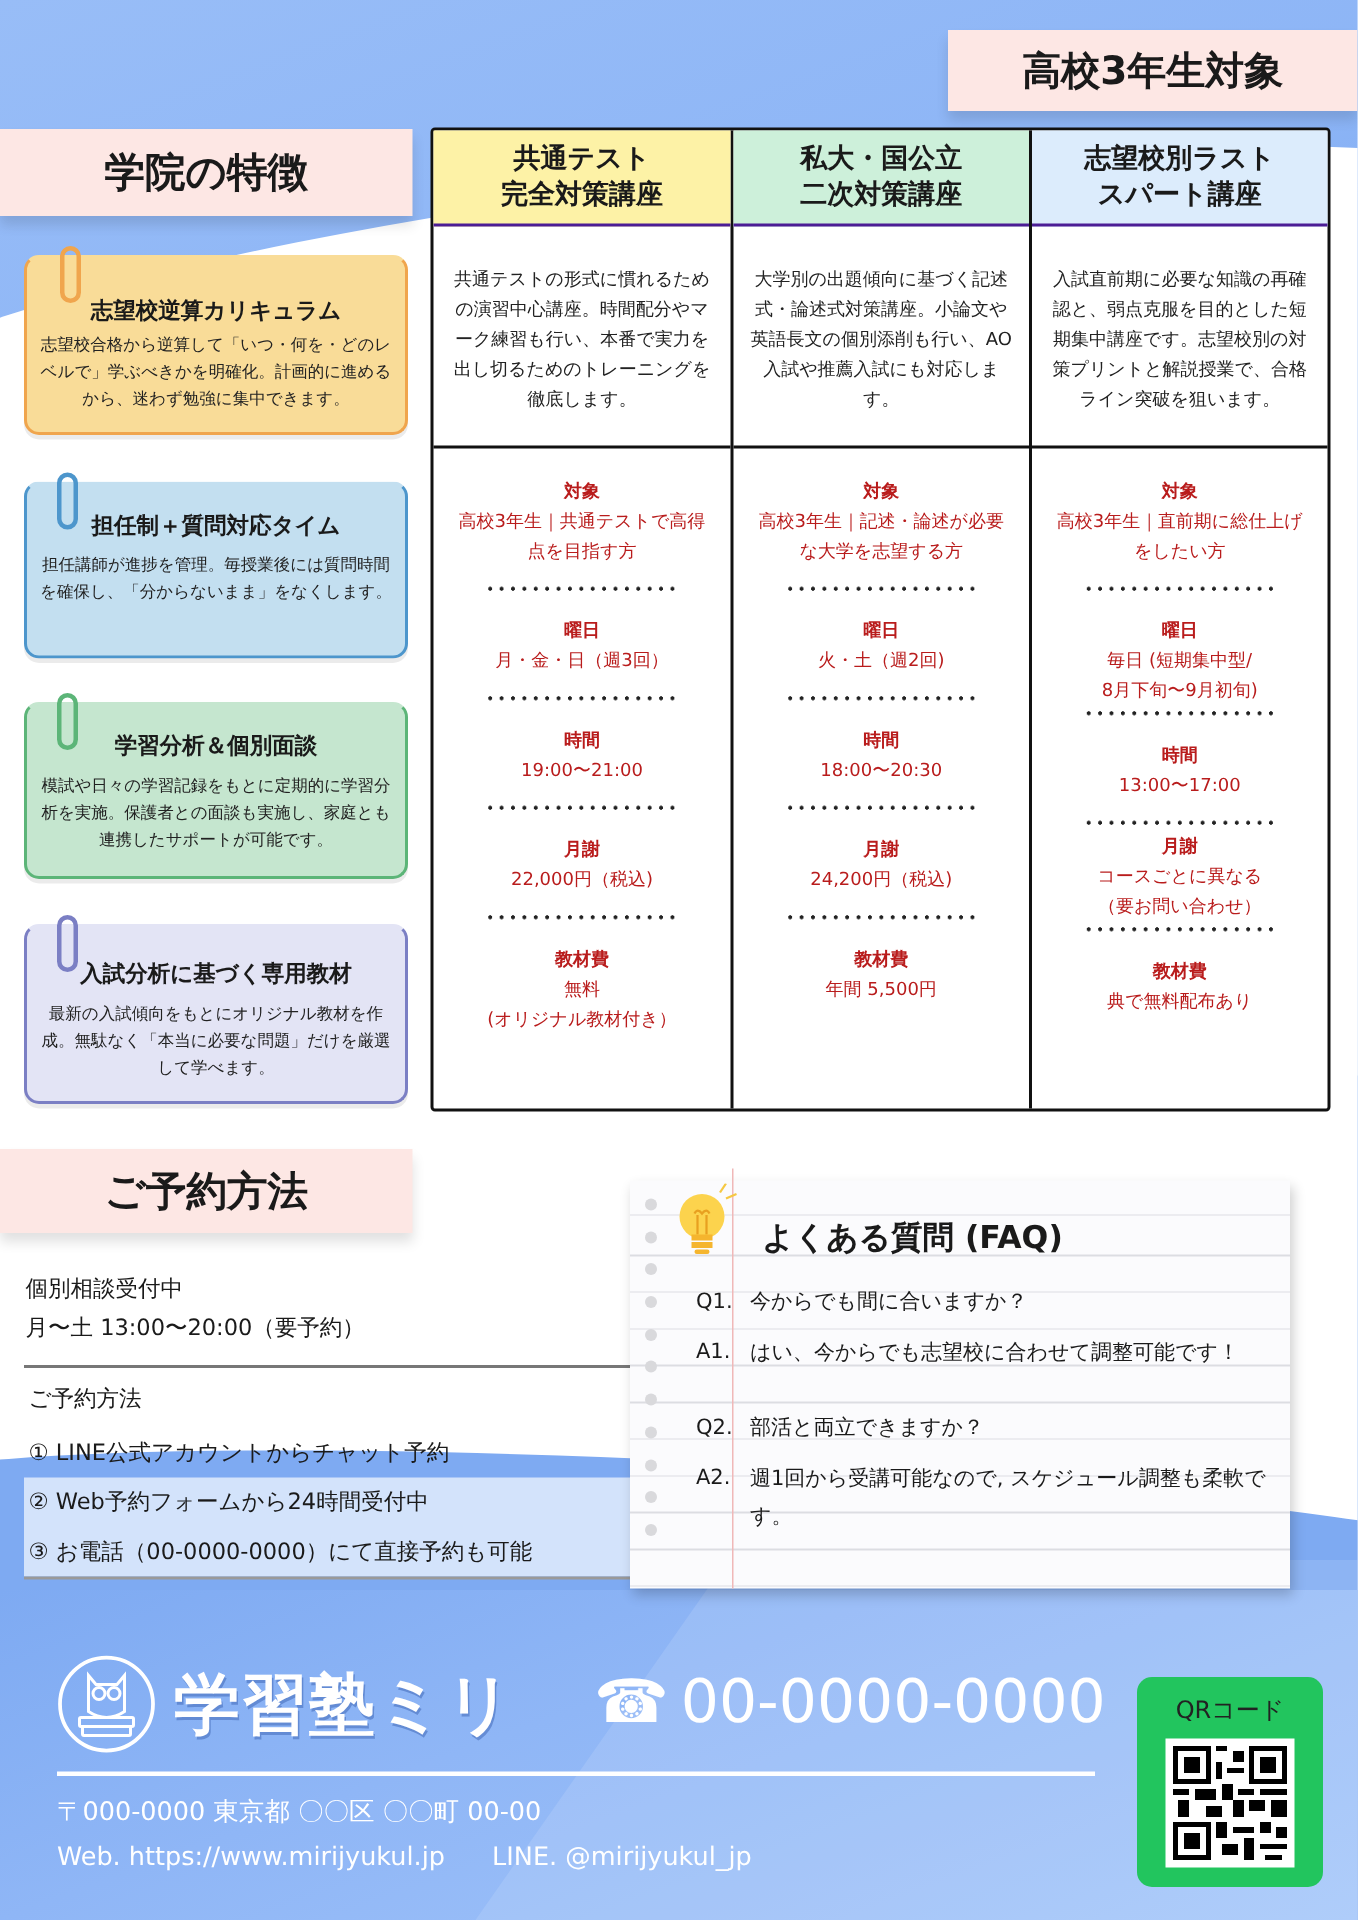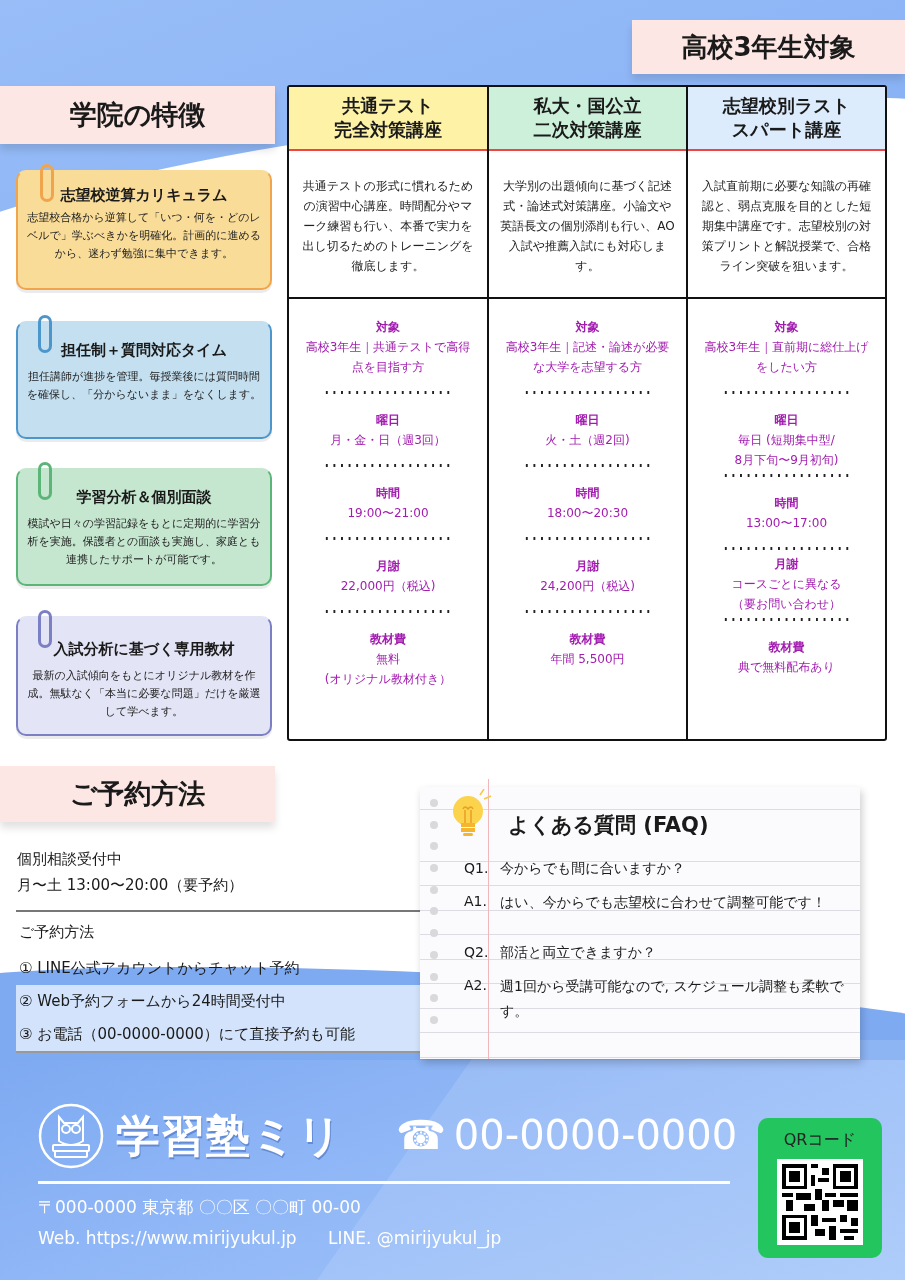--- a/index.html
+++ b/index.html
@@ -31,42 +31,42 @@
     font-weight: bold; color: #1a1a1a;
     display: flex; align-items: center; justify-content: center;
   }
 
   .target-badge { left: 632px; top: 20px; width: 273px; height: 54px; font-size: 26px; }
   .features-title { left: 0; top: 86px; width: 275px; height: 58px; font-size: 27px; }
   .reserve-title { left: 0; top: 766px; width: 275px; height: 56px; font-size: 27px; }
 
   .feature-card {
     position: absolute; z-index: 2; left: 16px; width: 256px;
-    border-radius: 10px; padding: 14px 8px 8px 8px; text-align: center;
+    border-radius: 10px; padding: 26px 8px 8px 8px; text-align: center;
     box-shadow: 0 3px 0 rgba(0,0,0,0.08);
   }
   .feature-card .f-title { font-size: 15px; font-weight: bold; margin-bottom: 4px; }
   .feature-card .f-body { font-size: 11px; line-height: 18px; color: #222; }
   .clip {
     position: absolute; top: -8px; left: 20px; width: 14px; height: 38px;
     border: 3px solid; border-radius: 8px; background: transparent;
   }
 
   .course-table {
     position: absolute; z-index: 2; left: 287px; top: 85px; width: 600px; height: 656px;
     border: 2px solid #111; background: #fff; display: grid;
     grid-template-columns: 200px 199px 197px; border-radius: 3px;
   }
   .col { border-right: 2px solid #111; display: flex; flex-direction: column; }
   .col:last-child { border-right: none; }
-  .col-head { height: 64px; border-bottom: 2px solid #ef4444; display: flex; align-items: center; justify-content: center;
+  .col-head { height: 64px; border-bottom: 2px solid #4c1d95; display: flex; align-items: center; justify-content: center;
     text-align: center; font-weight: bold; font-size: 18px; line-height: 24px; }
   .col-desc { height: 148px; border-bottom: 2px solid #111; padding: 25px 10px; text-align: center;
     font-size: 12px; line-height: 20px; color: #222; }
-  .col-specs { flex: 1; padding: 18px 14px 10px; text-align: center; font-size: 12px; color: #a21caf; }
+  .col-specs { flex: 1; padding: 18px 14px 10px; text-align: center; font-size: 12px; color: #b91c1c; }
   .spec-label { font-weight: bold; font-size: 12px; line-height: 20px; }
   .spec-value { line-height: 20px; }
   .dots { margin: 14px auto 16px; width: 130px; height: 3px;
     background-image: radial-gradient(circle, #222 1.2px, transparent 1.4px);
     background-size: 7.6px 3px; background-repeat: repeat-x; }
 
   .reserve-block { position: absolute; z-index: 2; left: 16px; top: 846px; width: 410px; }
   .reserve-hours { font-size: 15px; line-height: 26px; padding-left: 1px; }
   .reserve-hr { border: none; border-top: 2px solid #777; margin: 12px 0 8px; }
   .reserve-sub { font-size: 15px; line-height: 24px; padding-left: 3px; margin-bottom: 8px; }

